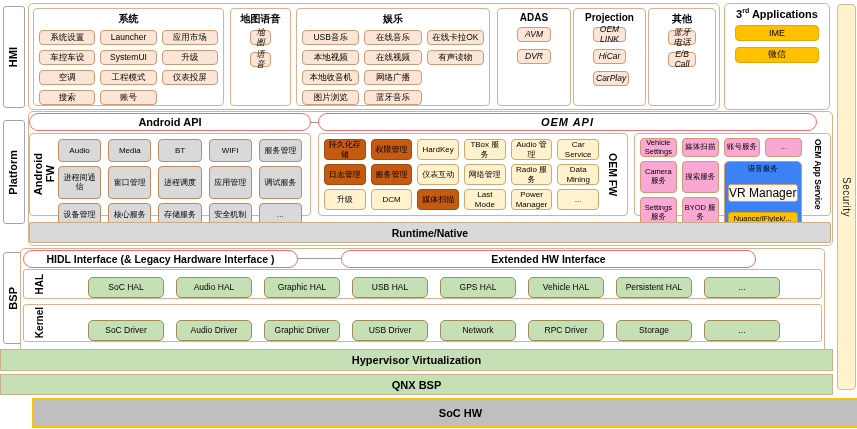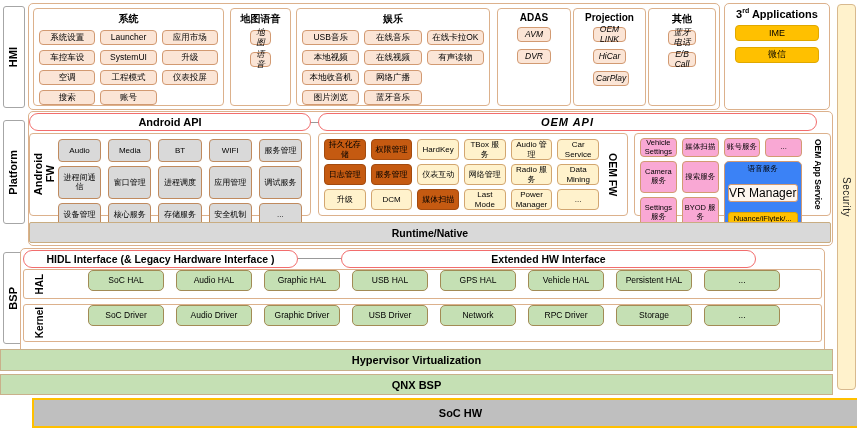--- a/index.html
+++ b/index.html
@@ -81,21 +81,21 @@
   
   #bsp-box { left:20px; top:248px; width:805px; height:108px; }
   #h-hidl { left:2px; top:1px; width:275px; font-size:10.5px; }
   #h-ext { left:320px; top:1px; width:415px; font-size:10.5px; }
   #conn2 { left:277px; top:9px; width:43px; }
   .rowbox { position:absolute; left:2px; width:799px; border:1px solid #dcb18c; border-radius:3px; background:#fff; }
   #hal-box { top:20px; height:30px; }
   #kernel-box { top:55px; height:38px; }
   .rowbox .vwrap { left:4px; width:24px; }
   .rowbox .vup { font-size:10px; }
-  .halrow { position:absolute; left:44px; top:0; bottom:0; display:flex; align-items:flex-start; gap:12px;padding-left:20px; }
+  .halrow { position:absolute; left:44px; top:0; bottom:0; display:flex; align-items:flex-end; gap:12px;padding-left:20px; }
   .grbtn { background:#C5E0B4; border:1px solid #a28b55; border-radius:5px; width:76px; height:21px; flex:none; display:flex; align-items:center; justify-content:center; text-align:center; font-size:8.5px; line-height:1.05; padding:0 3px; }
 
   
   .hbar { position:absolute; left:0; width:833px; background:#C5E0B4; border:1px solid #c9b08a; display:flex; align-items:center; justify-content:center; font-weight:600; font-size:11px; }
   #bar-hyper { top:349px; height:22px; }
   #bar-qnx { top:374px; height:21px; }
   #bar-soc { position:absolute; left:0; top:398px; width:857px; height:30px; background:#BFBFBF; border:2px solid #FFC000; display:flex; align-items:center; justify-content:center; font-weight:bold; font-size:11px;margin-left:32px; }
 </style>
 </head>
 <body>

